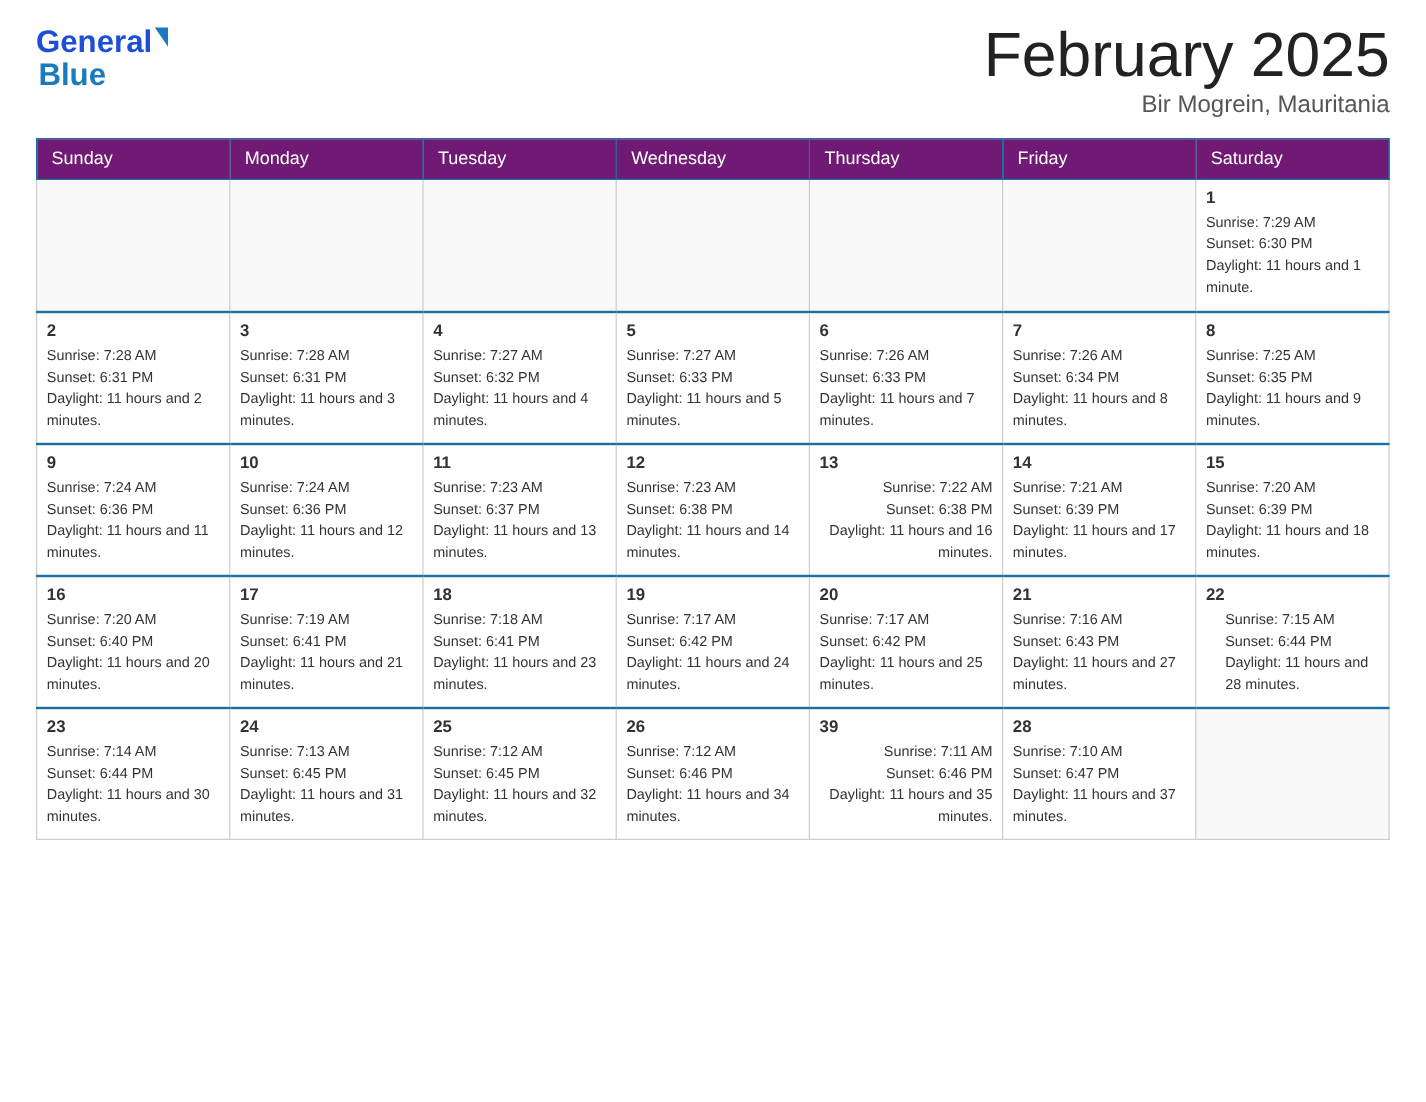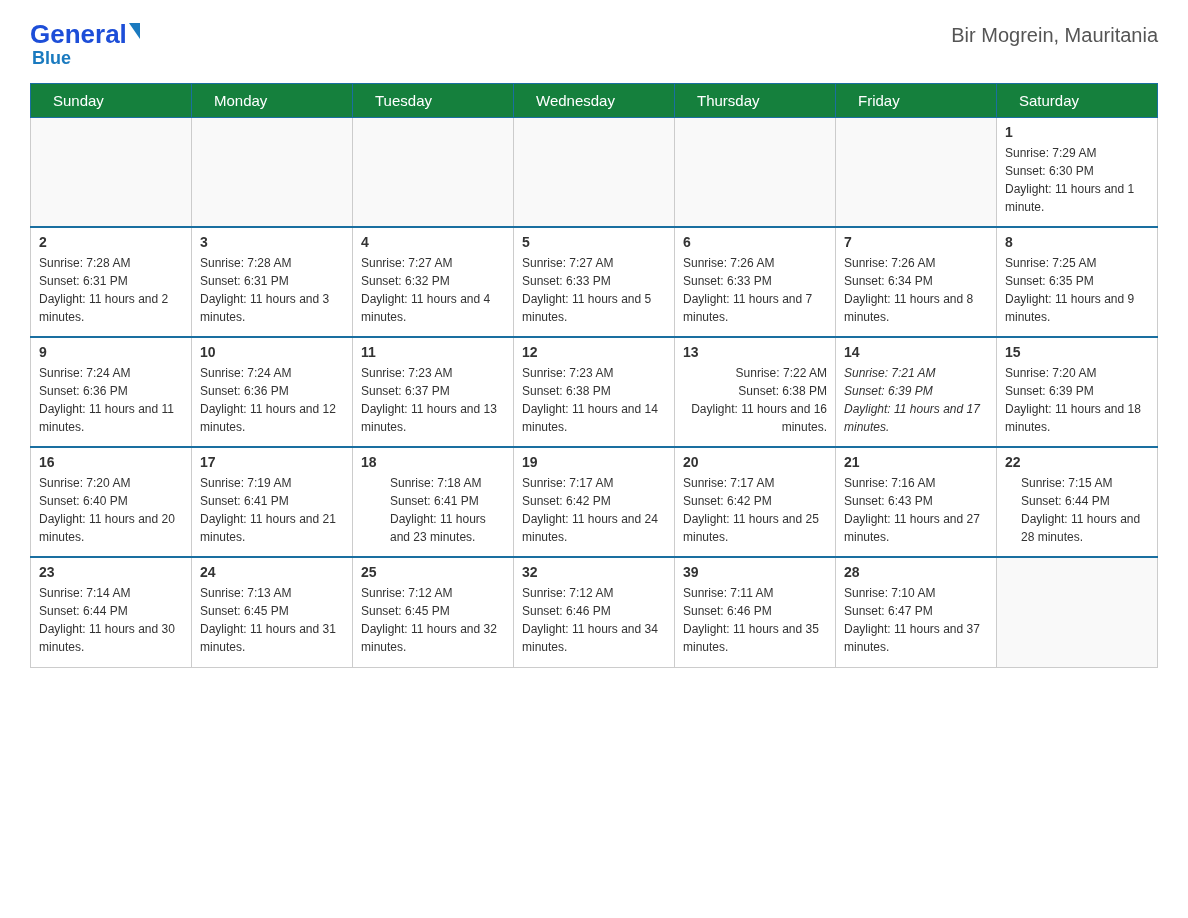--- a/index.html
+++ b/index.html
@@ -35,25 +35,25 @@
       font-size: 20px;
       color: #555;
       margin-top: 4px;
     }
     .calendar {
       width: 100%;
       border-collapse: collapse;
       border: 1px solid #999;
     }
     .calendar th {
-      background-color: #15803d;
+      background-color: #701a75;
       color: #fff;
       font-size: 15px;
       font-weight: normal;
-      padding: 8px 22px;
+      padding: 8px 12px;
       text-align: left;
       border: 1px solid #1a6fa0;
     }
     .calendar td {
       width: calc(100% / 7);
       vertical-align: top;
       padding: 6px 8px;
       border: 1px solid #ccc;
       min-height: 110px;
       height: 110px;
@@ -80,25 +80,26 @@
     }
   </style>
 </head>
 <body>
 
 <div class="header">
   <div class="logo">
     <div style="font-size:26px; font-weight:bold; color:#333; line-height:1.1;">
       <span style="color:#1d4ed8;">General</span><span style="display:inline-block; width:0; height:0; border-left:11px solid transparent; border-bottom:0px solid transparent; border-top:16px solid #1a7abf; margin-left:2px; vertical-align:top; margin-top:3px;"></span>
     </div>
-    <div style="font-size:18px; font-weight:bold; color:#1a7abf; line-height:1; margin-left:2px;">
+    <div style="font-size:26px; font-weight:bold; color:#1a7abf; line-height:1; margin-left:2px;">
       <span>Blue</span>
     </div>
   </div>
   <div class="title-area">
+    <div class="month-title">February 2025</div>
     <div class="location">Bir Mogrein, Mauritania</div>
   </div>
 </div>
 
 <table class="calendar">
   <thead>
     <tr>
     <th>Sunday</th>
         <th>Monday</th>
         <th>Tuesday</th>
@@ -193,21 +194,21 @@
 Daylight: 11 hours and 14 minutes.</div>
         </td>
         <td>
           <span class="day-num">13</span>
           <div class="day-info" style="white-space: pre-line; text-align: right;">Sunrise: 7:22 AM
 Sunset: 6:38 PM
 Daylight: 11 hours and 16 minutes.</div>
         </td>
         <td>
           <span class="day-num">14</span>
-          <div class="day-info" style="white-space: pre-line; font-style: italic;">Sunrise: 7:21 AM
+          <div class="day-info" style="white-space: pre-line;">Sunrise: 7:21 AM
 Sunset: 6:39 PM
 Daylight: 11 hours and 17 minutes.</div>
         </td>
         <td>
           <span class="day-num">15</span>
           <div class="day-info" style="white-space: pre-line;">Sunrise: 7:20 AM
 Sunset: 6:39 PM
 Daylight: 11 hours and 18 minutes.</div>
         </td>
       </tr>
@@ -219,21 +220,21 @@
 Daylight: 11 hours and 20 minutes.</div>
         </td>
         <td>
           <span class="day-num">17</span>
           <div class="day-info" style="white-space: pre-line;">Sunrise: 7:19 AM
 Sunset: 6:41 PM
 Daylight: 11 hours and 21 minutes.</div>
         </td>
         <td>
           <span class="day-num">18</span>
-          <div class="day-info" style="white-space: pre-line; margin-left: 29px;">Sunrise: 7:18 AM
+          <div class="day-info" style="white-space: pre-line;">Sunrise: 7:18 AM
 Sunset: 6:41 PM
 Daylight: 11 hours and 23 minutes.</div>
         </td>
         <td>
           <span class="day-num">19</span>
           <div class="day-info" style="white-space: pre-line;">Sunrise: 7:17 AM
 Sunset: 6:42 PM
 Daylight: 11 hours and 24 minutes.</div>
         </td>
         <td>
@@ -268,28 +269,28 @@
 Sunset: 6:45 PM
 Daylight: 11 hours and 31 minutes.</div>
         </td>
         <td>
           <span class="day-num">25</span>
           <div class="day-info" style="white-space: pre-line;">Sunrise: 7:12 AM
 Sunset: 6:45 PM
 Daylight: 11 hours and 32 minutes.</div>
         </td>
         <td>
-          <span class="day-num">32</span>
+          <span class="day-num">26</span>
           <div class="day-info" style="white-space: pre-line;">Sunrise: 7:12 AM
 Sunset: 6:46 PM
 Daylight: 11 hours and 34 minutes.</div>
         </td>
         <td>
           <span class="day-num">39</span>
-          <div class="day-info" style="white-space: pre-line;">Sunrise: 7:11 AM
+          <div class="day-info" style="white-space: pre-line; text-align: right;">Sunrise: 7:11 AM
 Sunset: 6:46 PM
 Daylight: 11 hours and 35 minutes.</div>
         </td>
         <td>
           <span class="day-num">28</span>
           <div class="day-info" style="white-space: pre-line;">Sunrise: 7:10 AM
 Sunset: 6:47 PM
 Daylight: 11 hours and 37 minutes.</div>
         </td>
         <td class="empty"></td>

